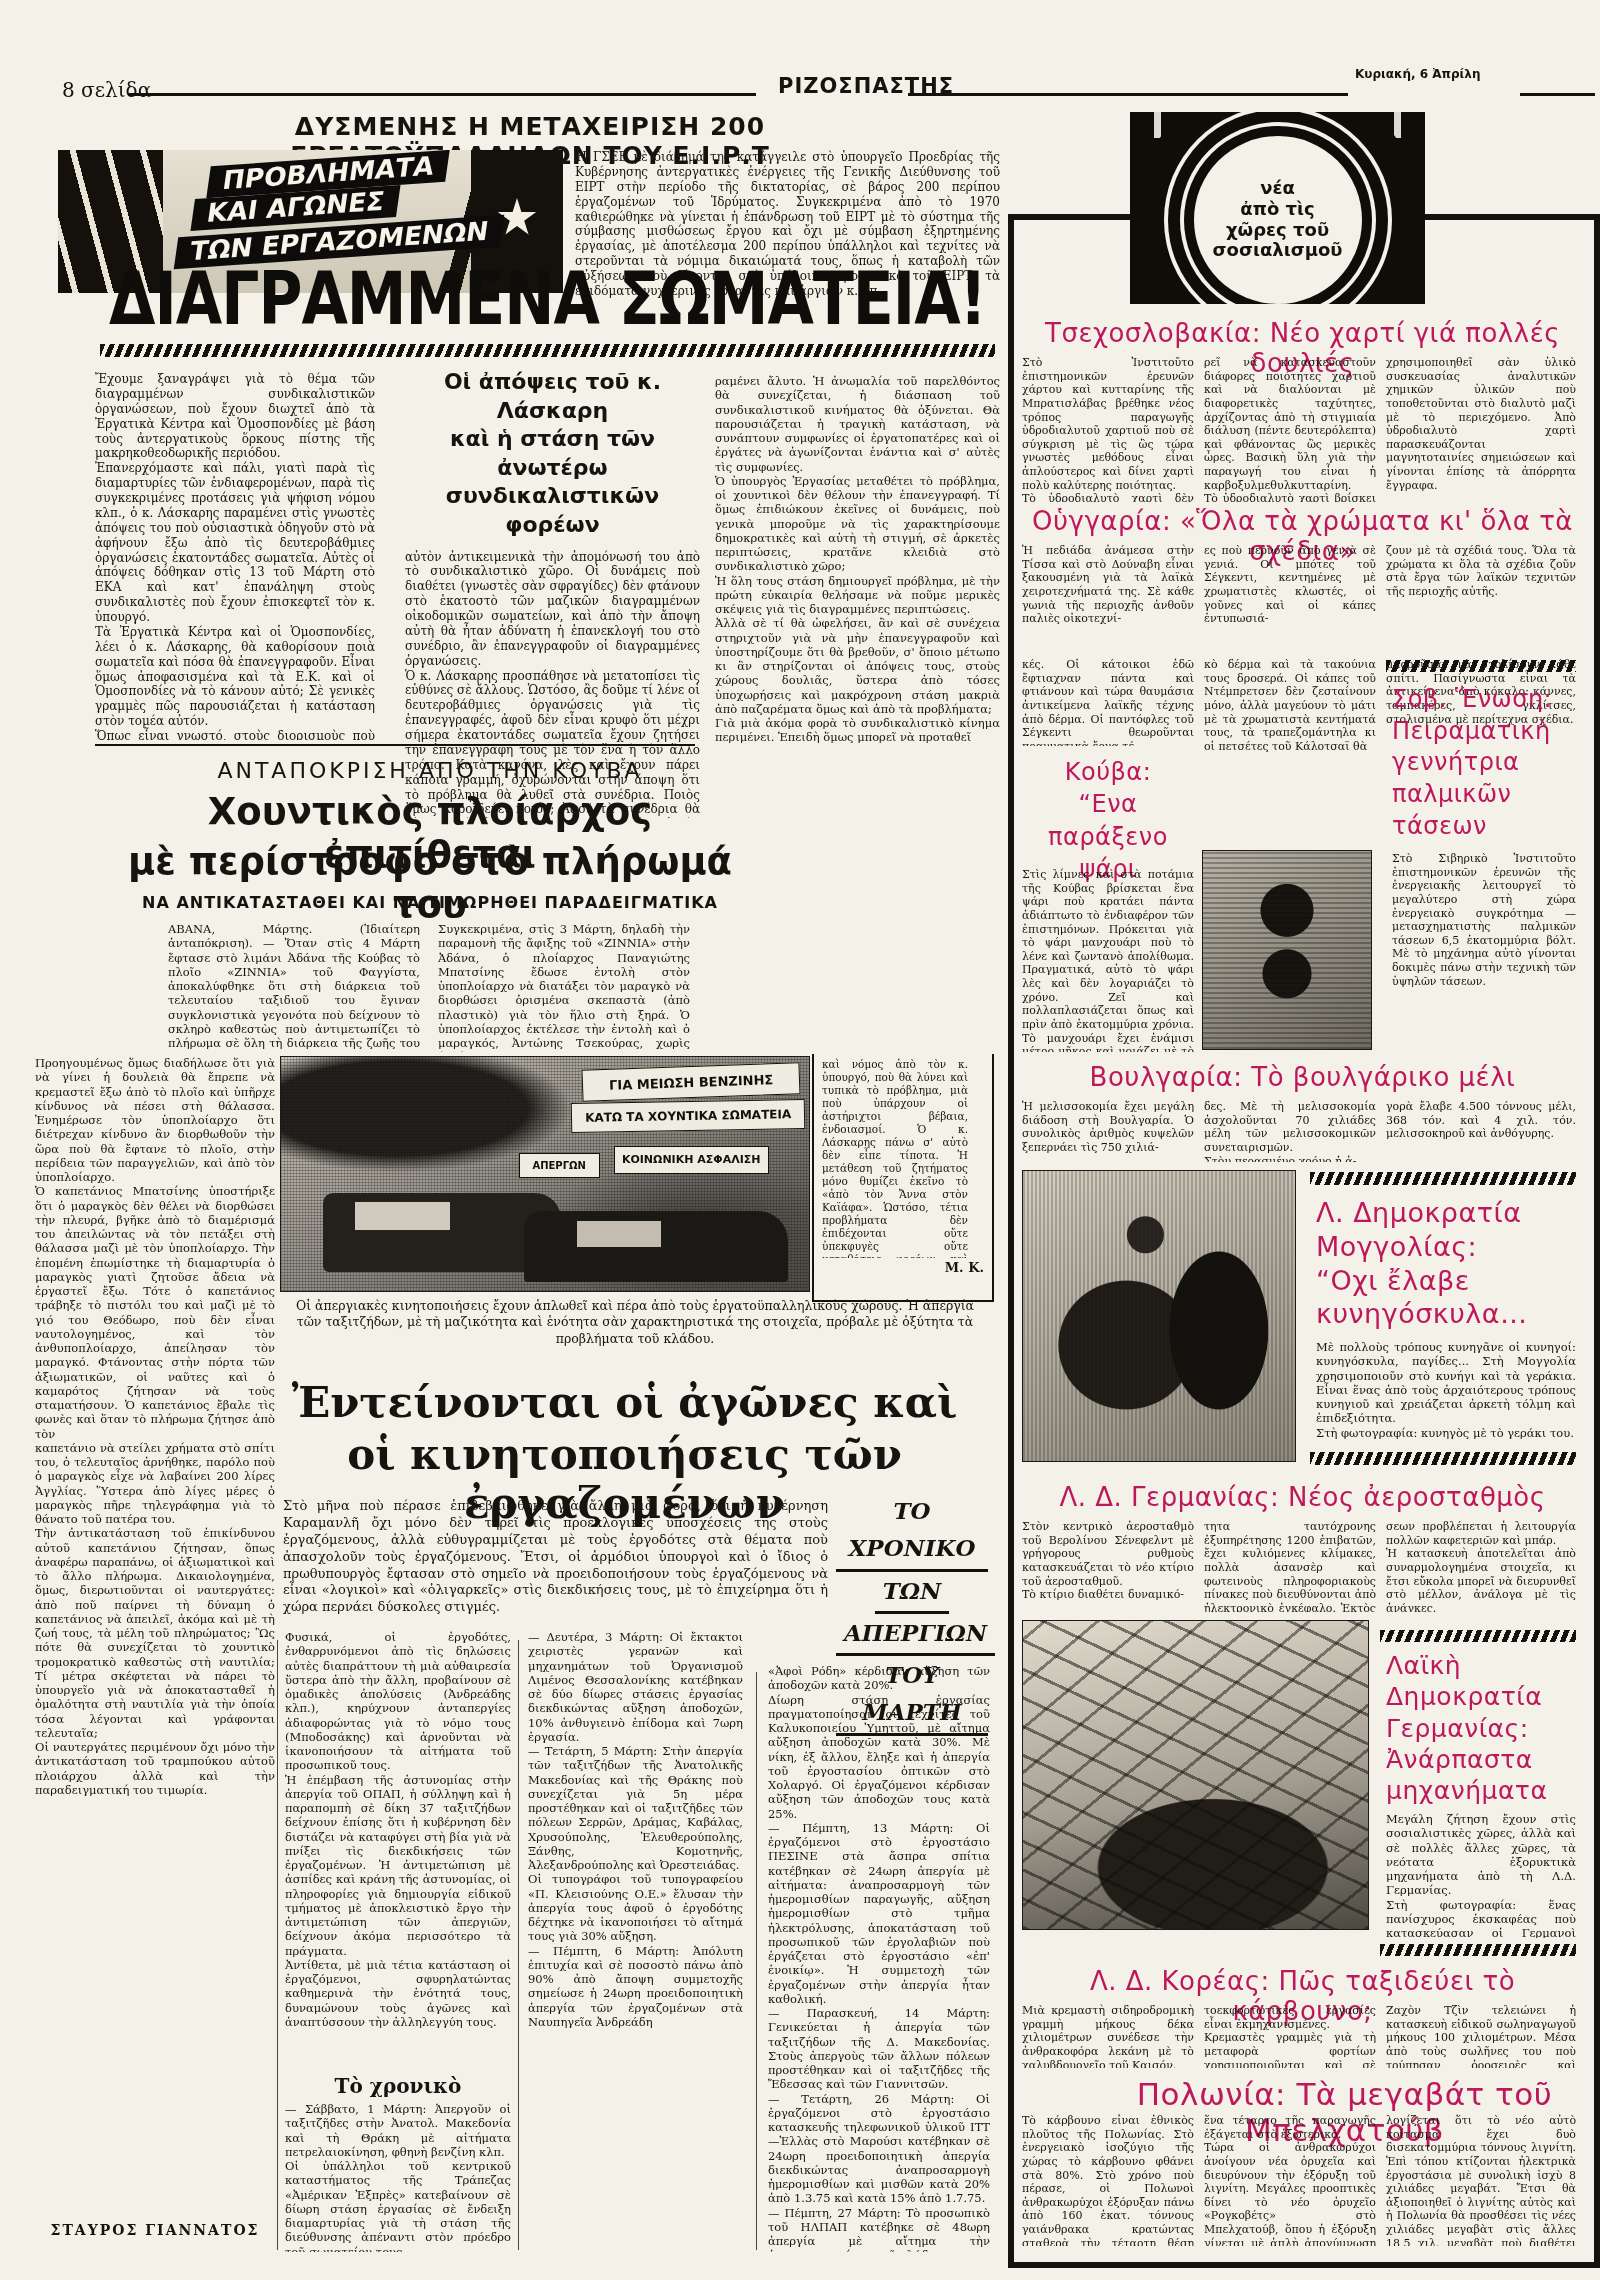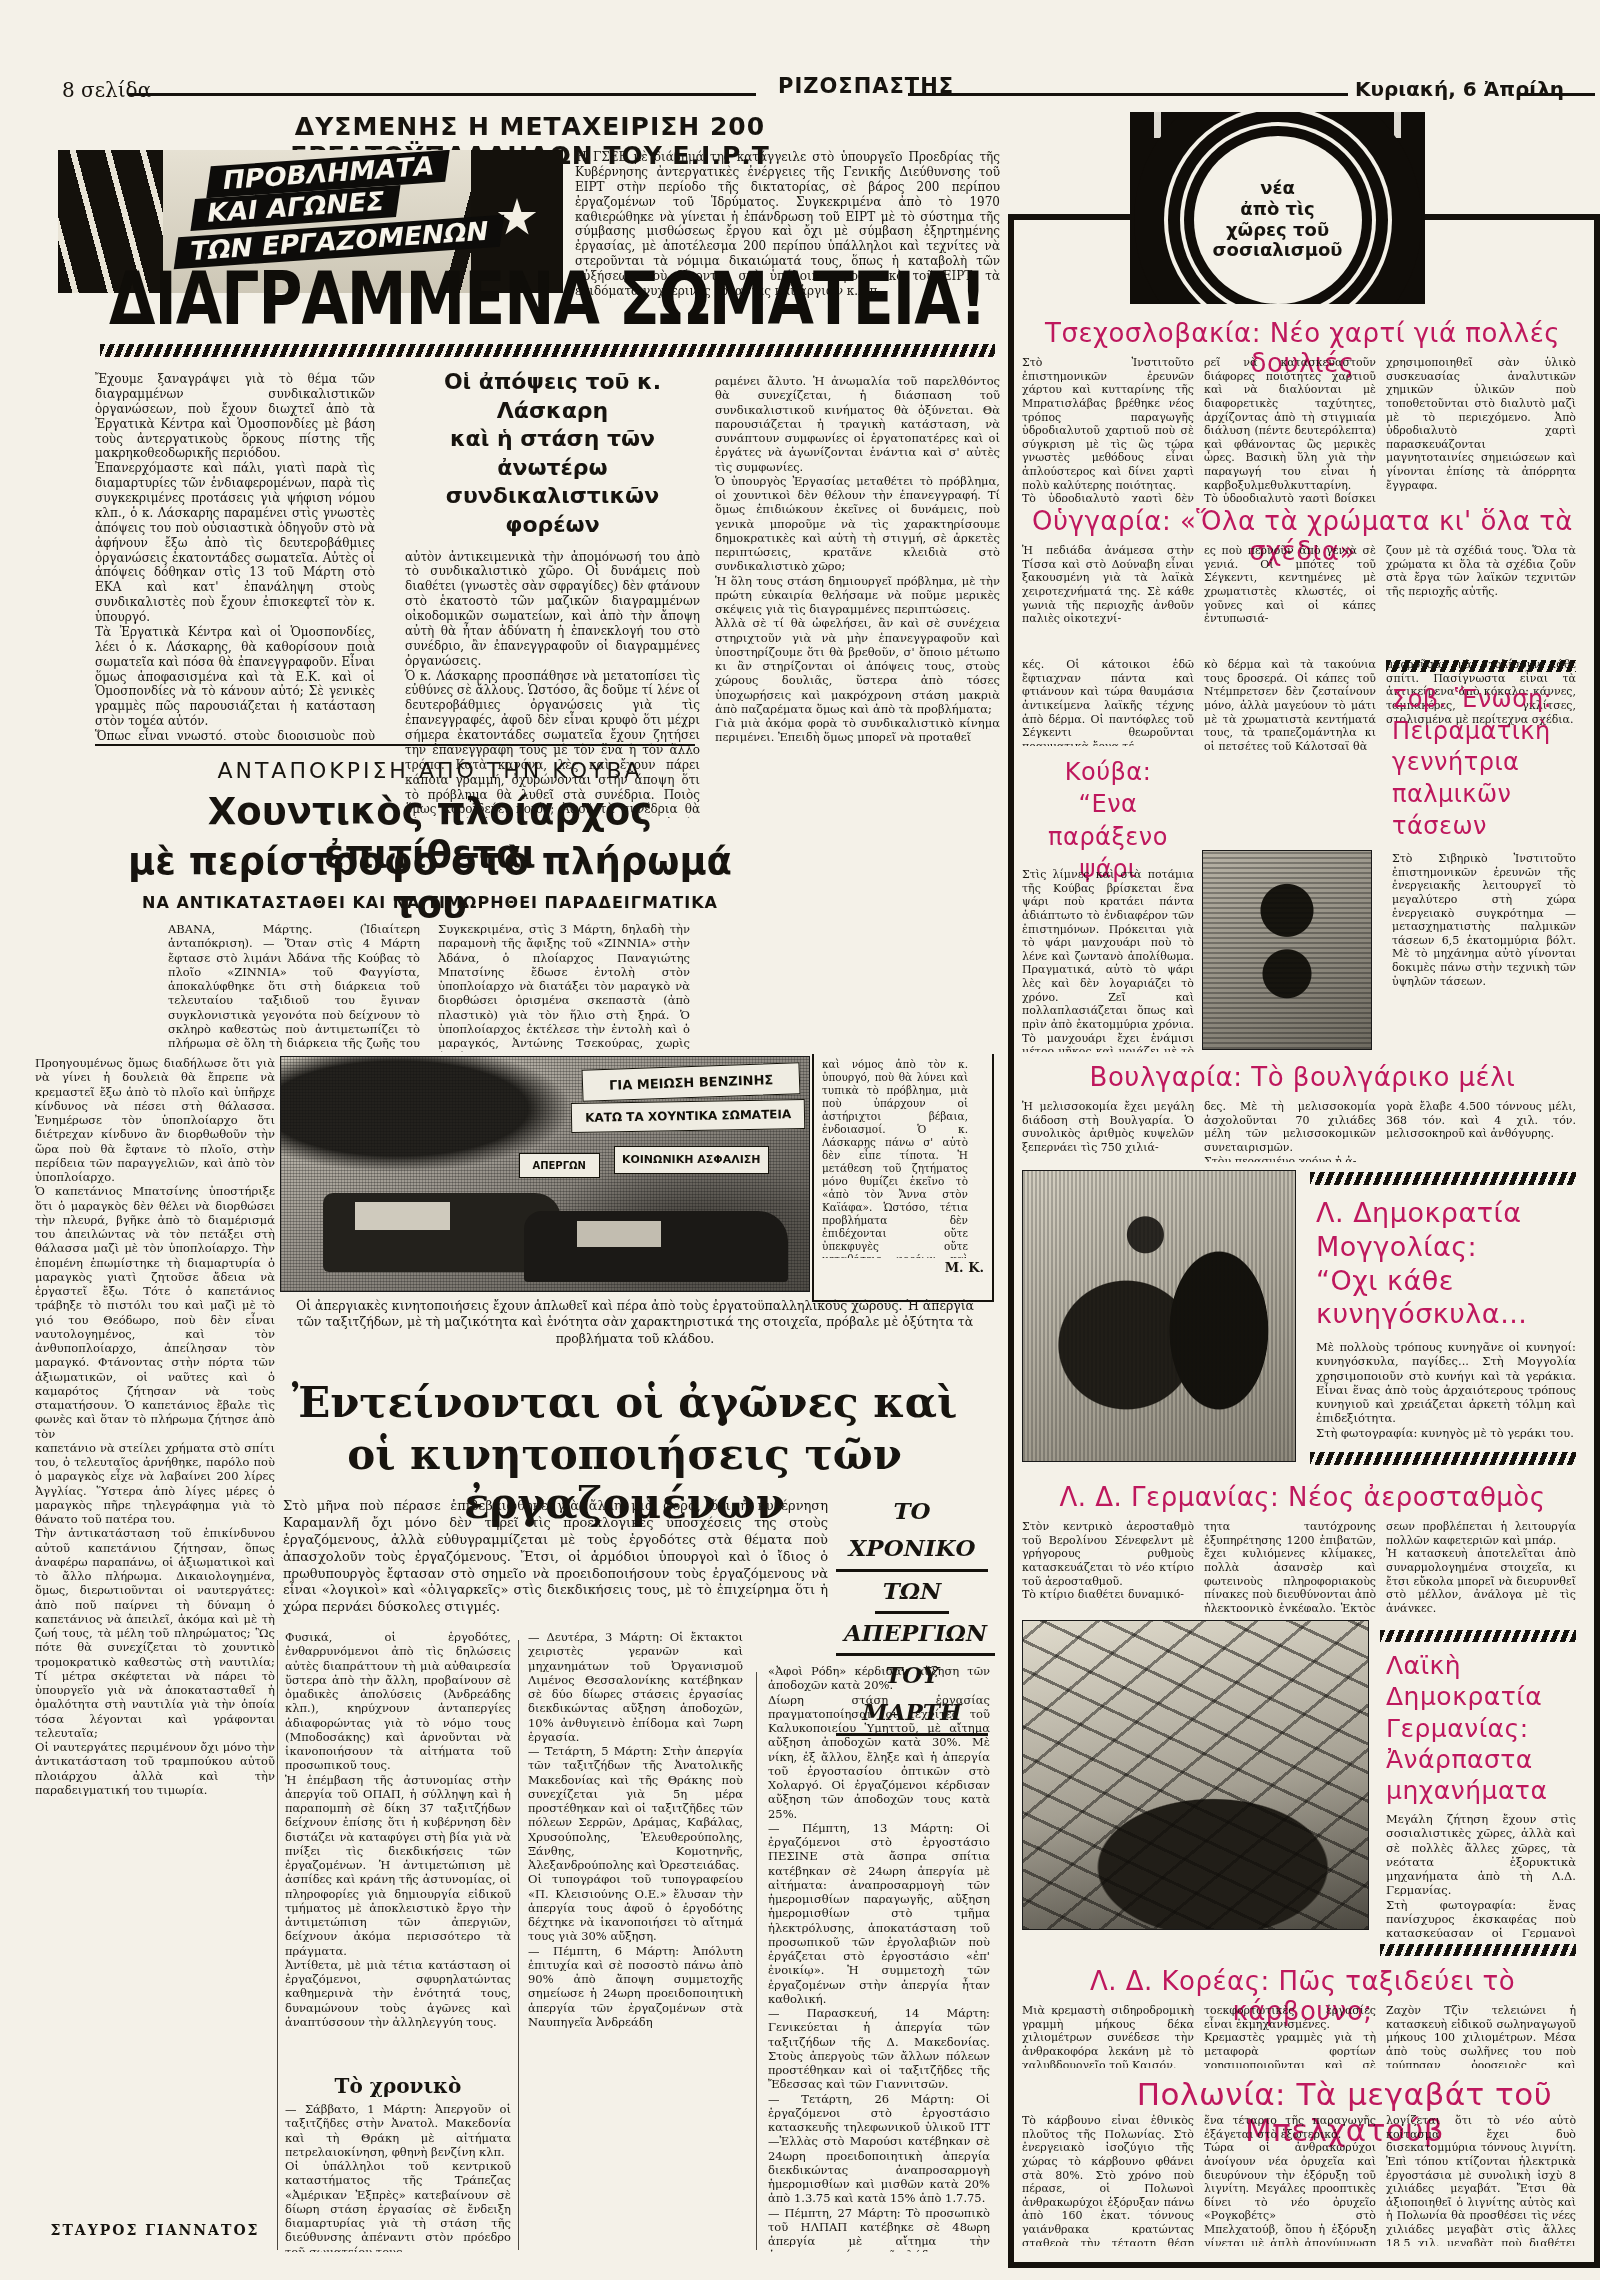--- a/index.html
+++ b/index.html
@@ -30,21 +30,21 @@
 </style>
 </head>
 <body>
 
 <div id="page">
 
   <div class="abs" style="left:30px;top:78px;font-size:20px;font-weight:normal;margin-left:32px;">8 σελίδα</div>
   <div class="rule" style="left:128px;top:93px;width:628px;height:3px;"></div>
   <div class="abs sans ctr" style="left:778px;top:74px;width:145px;font-size:21px;font-weight:bold;letter-spacing:1px;">ΡΙΖΟΣΠΑΣΤΗΣ</div>
   <div class="rule" style="left:908px;top:93px;width:440px;height:3px;"></div>
-  <div class="abs sans" style="left:1355px;top:77px;font-size:20px;font-weight:bold;">Κυριακή, 6 Ἀπρίλη</div>
+  <div class="abs sans" style="left:1355px;top:67px;font-size:12px;font-weight:bold;">Κυριακή, 6 Ἀπρίλη</div>
   <div class="rule" style="left:1520px;top:93px;width:75px;height:3px;"></div>
 
   <div class="abs sans ctr" style="left:160px;top:112px;width:740px;font-size:25px;font-weight:bold;letter-spacing:1px;">ΔΥΣΜΕΝΗΣ Η ΜΕΤΑΧΕΙΡΙΣΗ 200 ΕΡΓΑΤΟΫΠΑΛΛΗΛΩΝ ΤΟΥ Ε.Ι.Ρ.Τ</div>
 
   <div class="abs" style="left:58px;top:150px;width:505px;height:143px;overflow:hidden;
               background:
                linear-gradient(105deg,rgba(0,0,0,0) 0 10%,#15120d 10% 14%,rgba(0,0,0,0) 14% 78%,#15120d 78% 81%,rgba(0,0,0,0) 81%),
                radial-gradient(circle at 10% 35%,#15120d 0 16px,rgba(0,0,0,0) 17px),
                radial-gradient(circle at 6% 75%,#15120d 0 12px,rgba(0,0,0,0) 13px),
                linear-gradient(#e6e1d3,#cdc7b6);">
@@ -228,21 +228,21 @@
                repeating-linear-gradient(90deg,rgba(15,15,15,.22) 0 2px,rgba(0,0,0,0) 2px 4px),
                radial-gradient(ellipse 30% 45% at 72% 55%,#14120d 0%,#14120d 60%,rgba(0,0,0,0) 61%),
                radial-gradient(ellipse 45% 40% at 38% 60%,#211e18 0%,#211e18 55%,rgba(0,0,0,0) 56%),
                radial-gradient(circle at 45% 22%,#2a2722 0 18px,rgba(0,0,0,0) 19px),
                linear-gradient(160deg,#d4cfc1,#8e897c);"></div>
 
   <div class="hatch" style="left:1310px;top:1172px;width:266px;height:13px;"></div>
   <div class="abs whead" style="left:1316px;top:1196px;width:260px;font-size:27px;line-height:1.25;">
     <div>Λ. Δημοκρατία</div>
     <div>Μογγολίας:</div>
-    <div>“Οχι κάθε</div>
+    <div>“Οχι ἔλαβε</div>
     <div>κυνηγόσκυλα...</div>
   </div>
   <div class="col" style="left:1316px;top:1340px;width:260px;height:108px;font-size:11.5px;">Μὲ πολλοὺς τρόπους κυνηγᾶνε οἱ κυνηγοί: κυνηγόσκυλα, παγίδες... Στὴ Μογγολία χρησιμοποιοῦν στὸ κυνήγι καὶ τὰ γεράκια. Εἶναι ἕνας ἀπὸ τοὺς ἀρχαιότερους τρόπους κυνηγιοῦ καὶ χρειάζεται ἀρκετὴ τόλμη καὶ ἐπιδεξιότητα.
 Στὴ φωτογραφία: κυνηγὸς μὲ τὸ γεράκι του.</div>
   <div class="hatch" style="left:1310px;top:1452px;width:266px;height:13px;"></div>
 
   <div class="abs whead ctr" style="left:1030px;top:1482px;width:545px;font-size:26px;">Λ. Δ. Γερμανίας: Νέος  ἀεροσταθμὸς</div>
   <div class="col" style="left:1022px;top:1520px;width:172px;height:92px;font-size:11px;">Στὸν κεντρικὸ ἀεροσταθμὸ τοῦ Βερολίνου Σένεφελντ μὲ γρήγορους ρυθμοὺς κατασκευάζεται τὸ νέο κτίριο τοῦ ἀεροσταθμοῦ.
 Τὸ κτίριο διαθέτει δυναμικό-</div>
   <div class="col" style="left:1204px;top:1520px;width:172px;height:92px;font-size:11px;">τητα ταυτόχρονης ἐξυπηρέτησης 1200 ἐπιβατῶν, ἔχει κυλιόμενες κλίμακες, πολλὰ ἀσανσὲρ καὶ φωτεινοὺς πληροφοριακοὺς πίνακες ποὺ διευθύνονται ἀπὸ ἠλεκτρονικὸ ἐγκέφαλο. Ἐκτὸς ἀπὸ τὸ ρεστωρὰν 300 θέ-</div>

